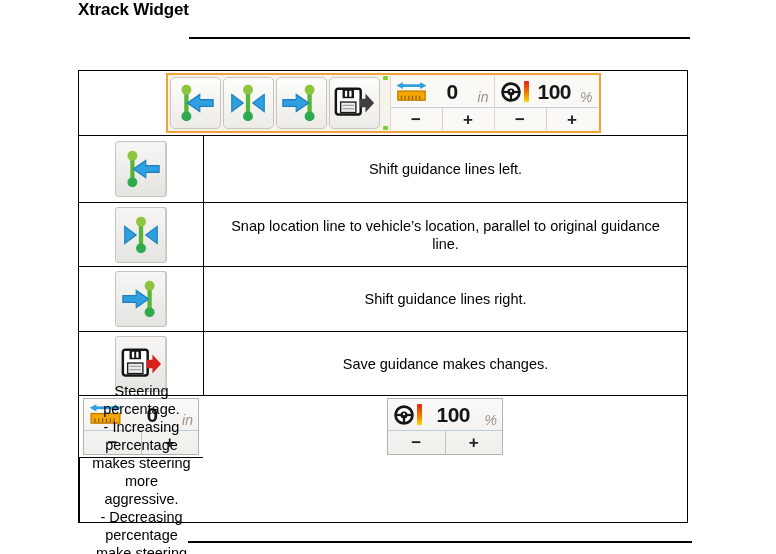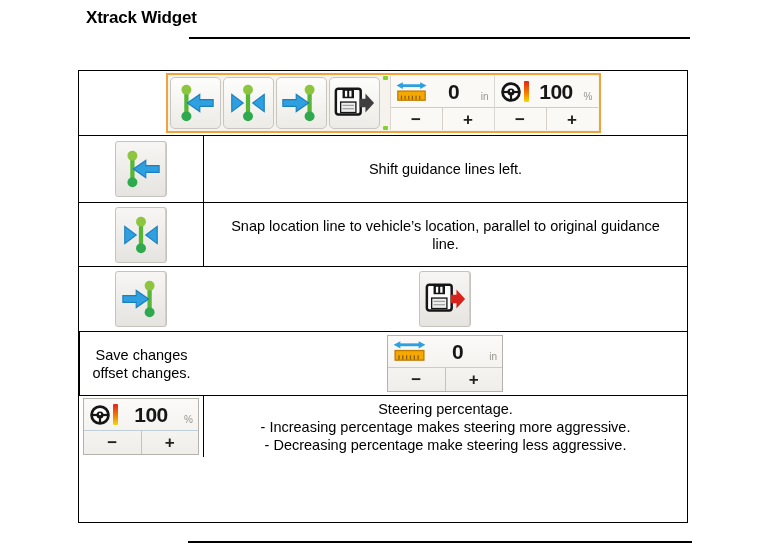--- a/index.html
+++ b/index.html
@@ -1,21 +1,21 @@
 <!DOCTYPE html>
 <html><head>
 <meta charset="utf-8">
 <style>
   html,body{margin:0;padding:0;}
   body{
     width:776px;height:554px;position:relative;background:#ffffff;
     font-family:"Liberation Sans",sans-serif;color:#000;overflow:hidden;
   }
   .page-title{
-    position:absolute;left:78px;top:0px;font-size:17px;font-weight:bold;margin:8px;
+    position:absolute;left:78px;top:0px;font-size:17px;font-weight:bold;margin:0;
     letter-spacing:-0.2px;
   }
   .rule{position:absolute;height:2px;background:#000;}
   .rule-top{left:189px;top:37px;width:501px;}
   .rule-bottom{left:188px;top:541px;width:504px;}
 
   
   .doc-table{
     position:absolute;left:78px;top:70px;width:610px;
     border:1px solid #000;box-sizing:border-box;
@@ -56,21 +56,21 @@
   .stepper-btns{
     flex:1;display:flex;border-top:1px solid #C2CEDA;
   }
   .stepper-btns button{
     flex:1;border:0;background:transparent;font-family:"Liberation Sans",sans-serif;
     font-size:17px;font-weight:bold;color:#1F1F1F;padding:0;cursor:pointer;line-height:1;
   }
   .stepper-btns .inc{border-left:1px solid #D4D0C9;}
   .stepper-icon{margin-left:5px;flex:0 0 auto;display:flex;align-items:center;}
   .stepper-val{flex:1;text-align:center;font-size:21px;font-weight:bold;letter-spacing:-0.5px;color:#161616;}
-  .stepper-unit{font-size:10px;color:#98948E;margin:10px 5px 0 0;}
+  .stepper-unit{font-size:14px;color:#98948E;margin:10px 5px 0 0;font-style:italic;}
 
   
   .mini-stepper{
     width:116px;height:57px;border:1px solid #B5B2AC;box-sizing:border-box;
     background:linear-gradient(180deg,#FBFAF8 0%,#F0EEEA 100%);
     display:flex;flex-direction:column;
   }
   .mini-stepper .stepper-top{height:31px;display:flex;align-items:center;}
   .mini-stepper .stepper-btns{border-top:1px solid #BFCFDA;}
   .mini-stepper .inc{border-left:1px solid #C6C3BD;}
@@ -222,30 +222,33 @@
     <span>Snap location line to vehicle’s location, parallel to original guidance line.</span>
   </div>
 
   <div class="cell icon-cell">
     <button class="doc-btn">
       <svg width="42" height="44">
           <use href="#i-shift-right"></use>
         </svg>
     </button>
   </div>
+  <div class="cell desc-cell">
+    <span>Shift guidance lines right.</span>
+  </div>
 
   <div class="cell icon-cell">
     <button class="doc-btn" style="--sv-arrow:#D8211A;">
       <svg width="42" height="36">
           <use href="#i-floppy"></use>
         </svg>
     </button>
   </div>
   <div class="cell desc-cell">
-    <span>Save changes offset changes.</span>
+    <span>Save guidance makes changes.</span>
   </div>
 
   <div class="cell icon-cell">
     <div class="mini-stepper">
       <div class="stepper-top">
         <span class="stepper-icon">
           <svg width="33" height="23">
               <use href="#i-ruler"></use>
             </svg>
         </span>

